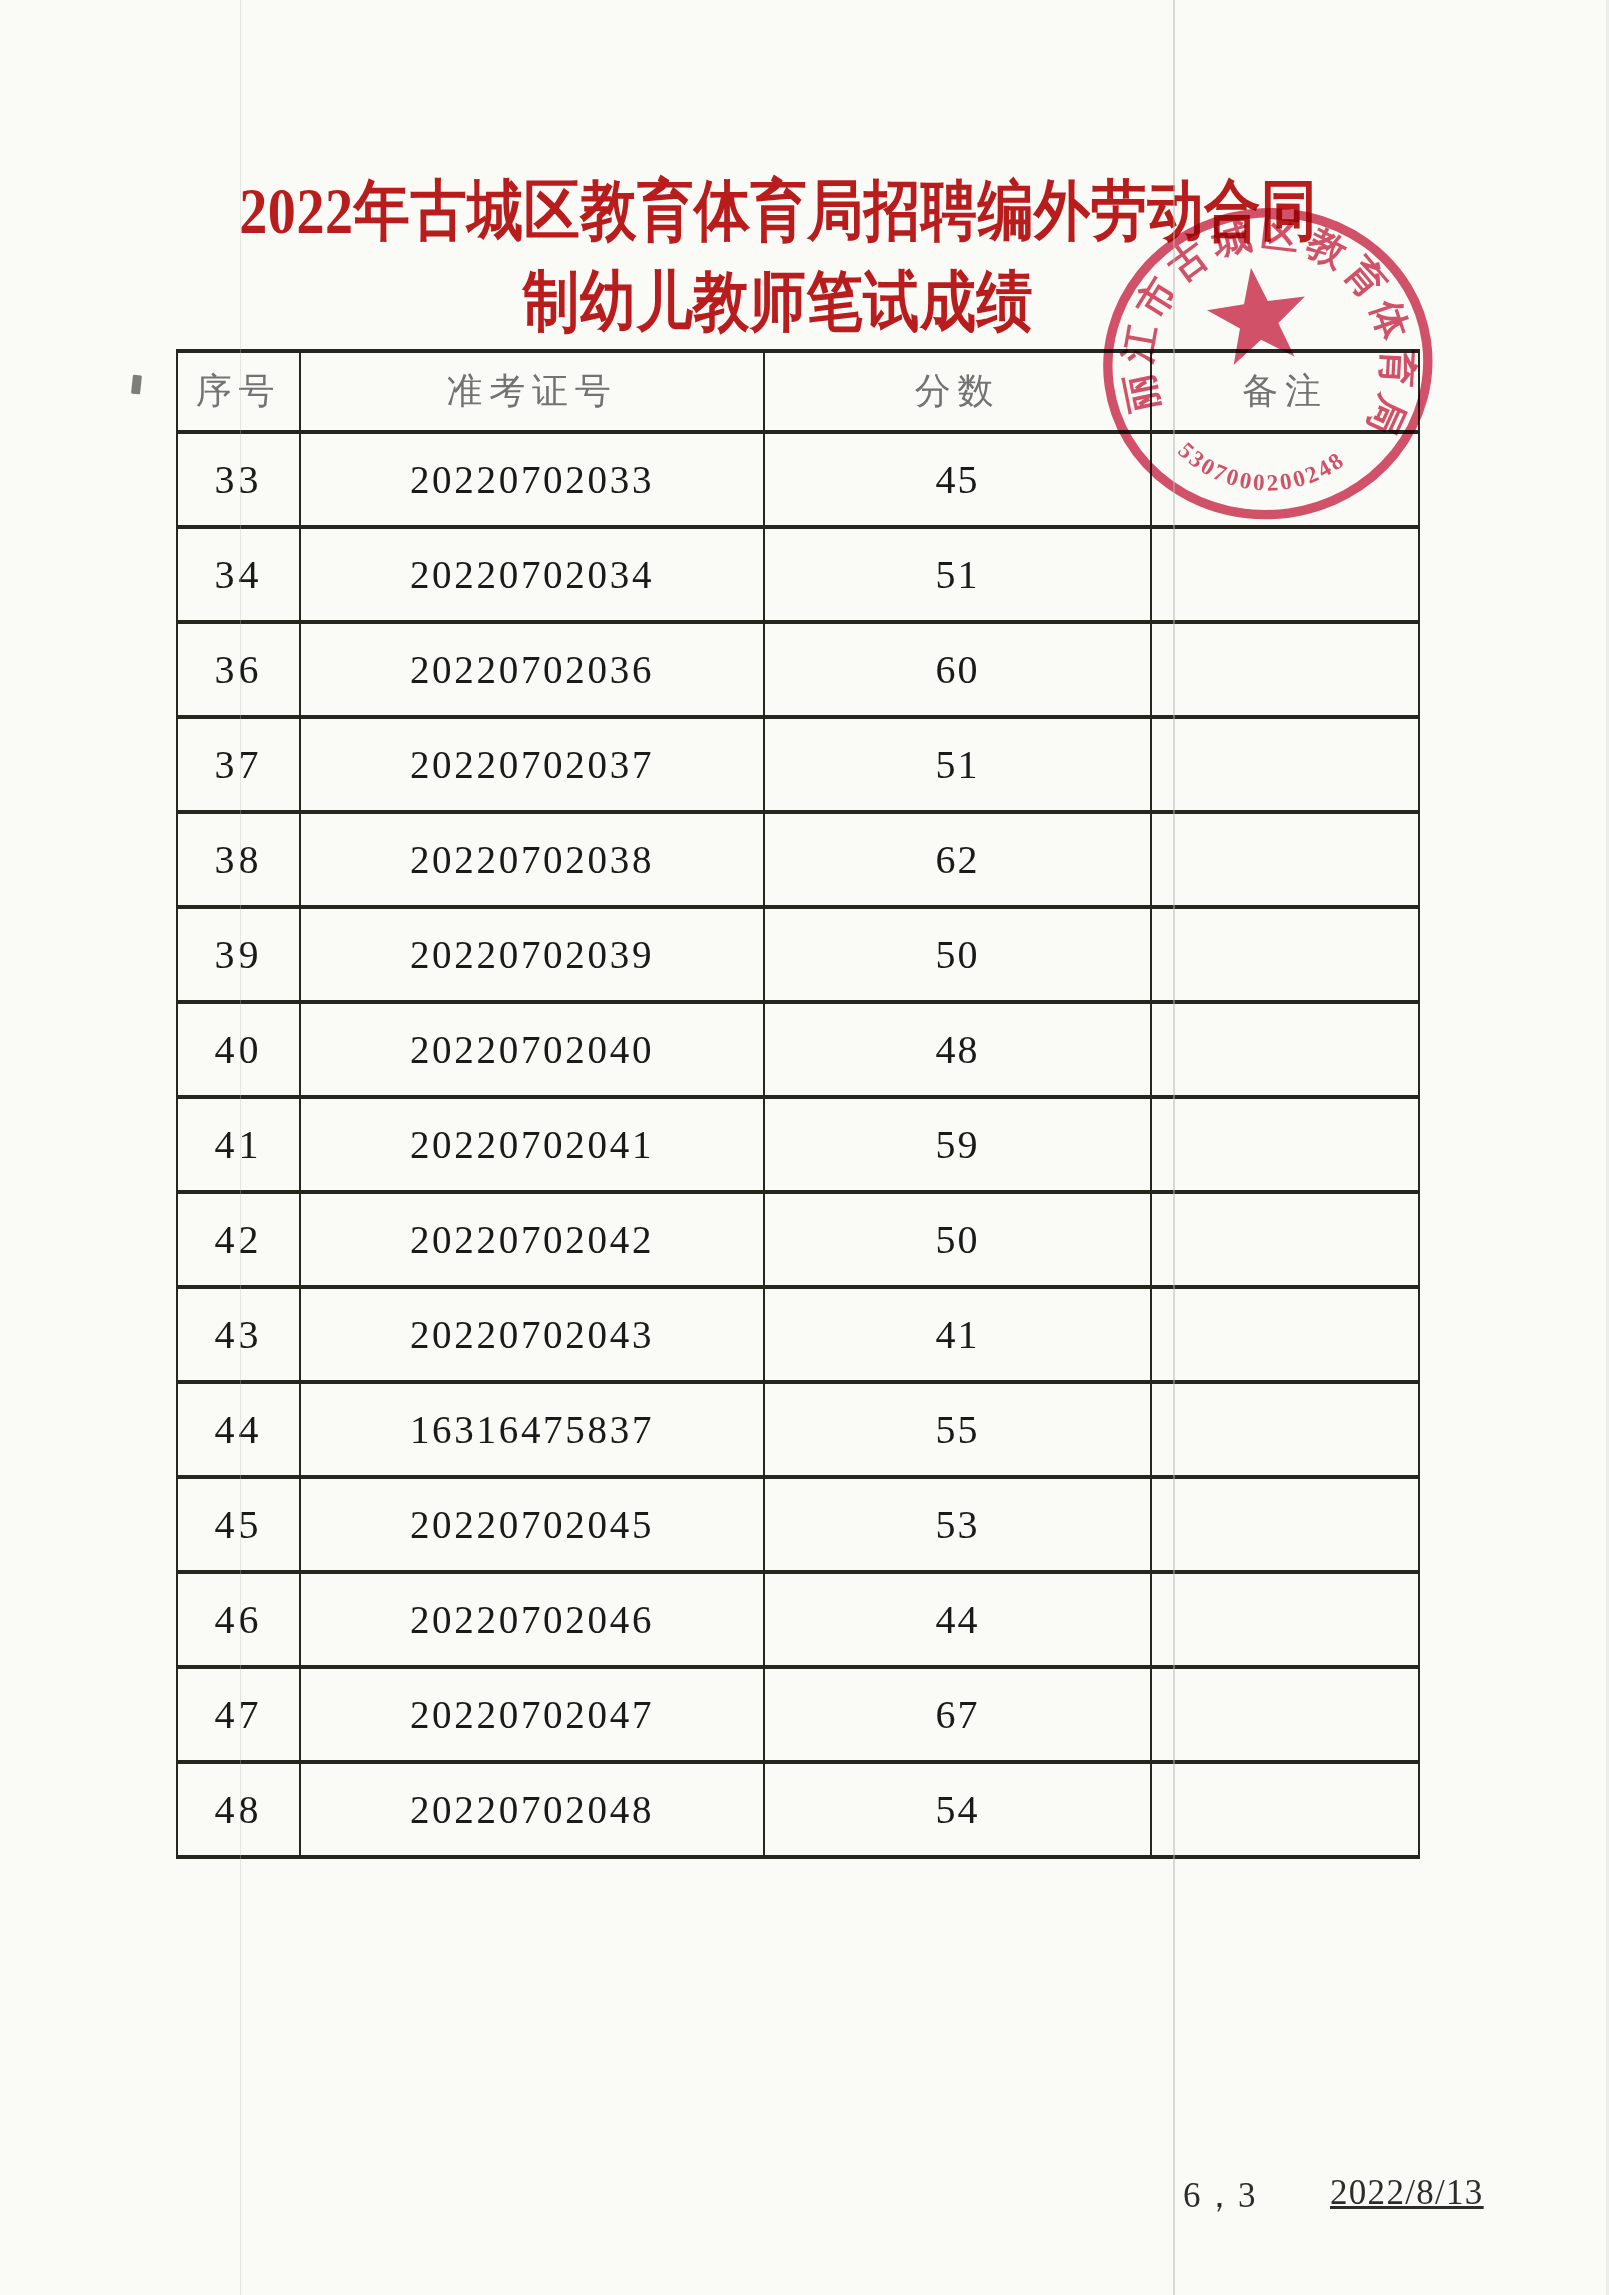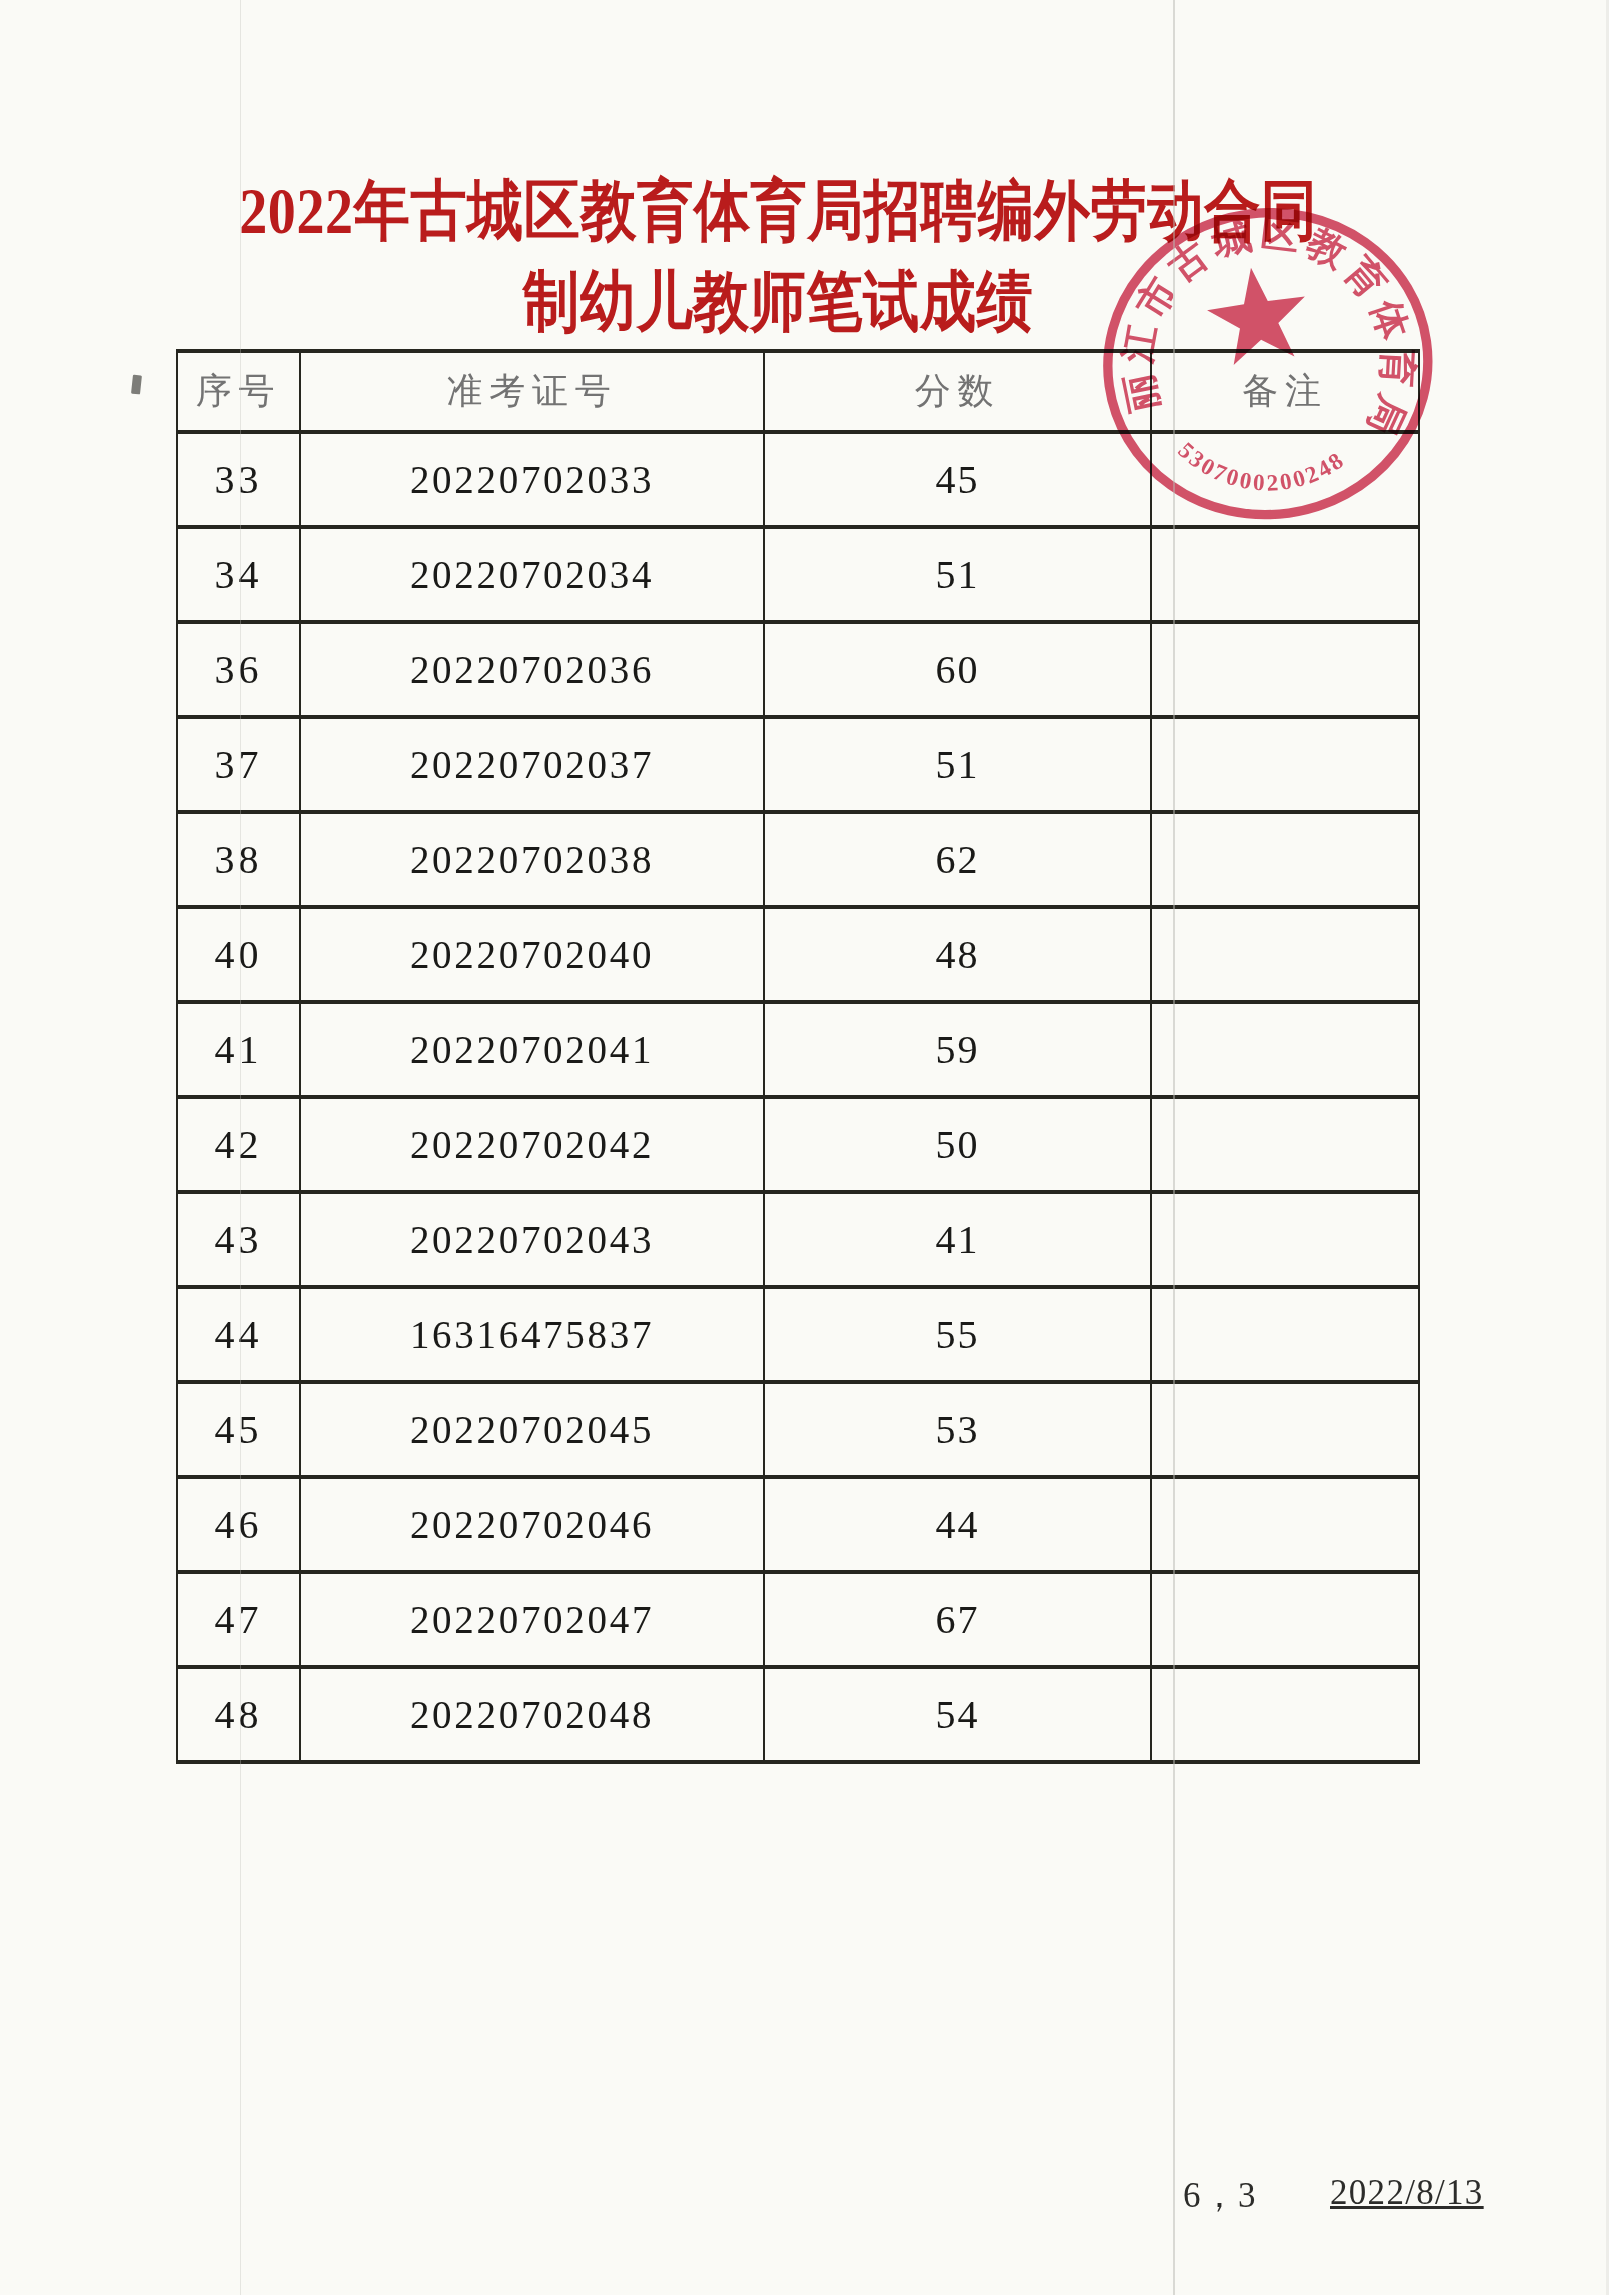--- a/index.html
+++ b/index.html
@@ -139,20 +139,26 @@
     <td class="remark"></td>
   </tr>
 
   <tr class="row">
     <td class="seq">38</td>
     <td class="ticket">20220702038</td>
     <td class="score">62</td>
     <td class="remark"></td>
   </tr>
 
+  <tr class="row">
+    <td class="seq">39</td>
+    <td class="ticket">20220702039</td>
+    <td class="score">50</td>
+    <td class="remark"></td>
+  </tr>
 
   <tr class="row">
     <td class="seq">40</td>
     <td class="ticket">20220702040</td>
     <td class="score">48</td>
     <td class="remark"></td>
   </tr>
 
   <tr class="row">
     <td class="seq">41</td>

